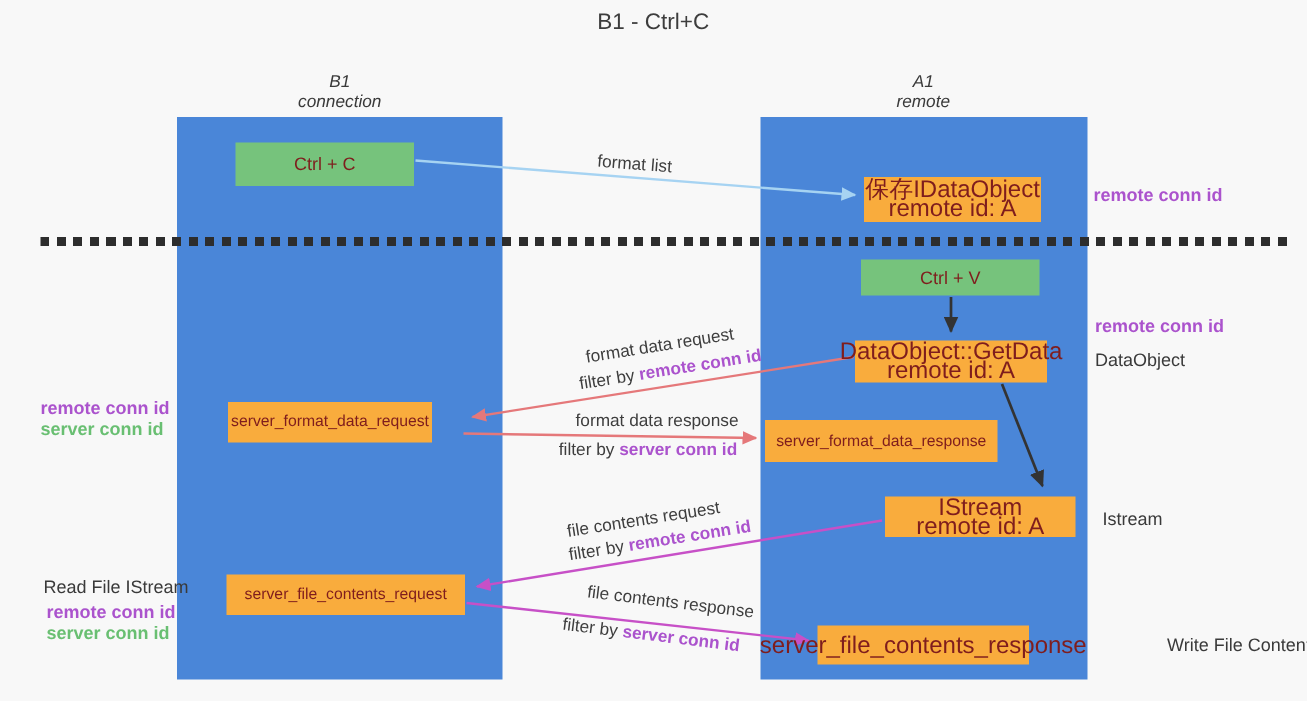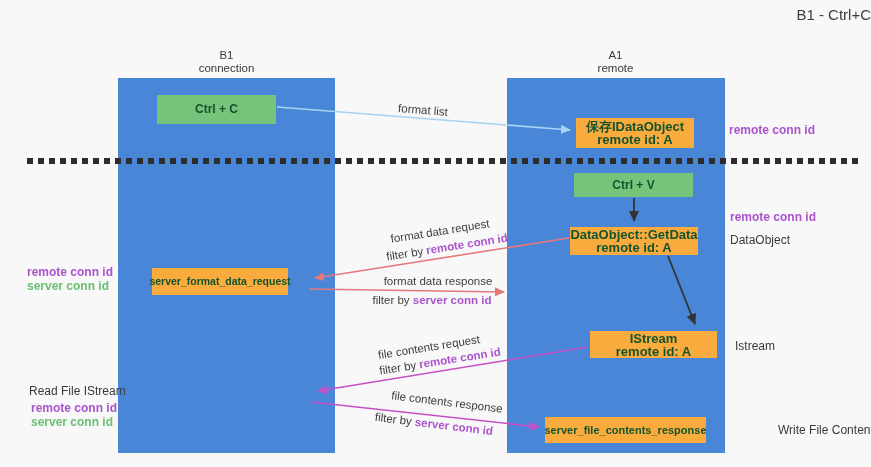--- a/index.html
+++ b/index.html
@@ -1,40 +1,40 @@
 <!DOCTYPE html>
 <html><head>
 <meta charset="utf-8">
 <style>
   * { margin:0; padding:0; box-sizing:border-box; }
   body { background:#f8f8f8; font-family:"Liberation Sans","DejaVu Sans",sans-serif; }
   .stage { position:relative; width:871px; height:467px; background:#f8f8f8; overflow:hidden; }
 
-  .title { position:absolute; top:6px; left:0; width:871px; text-align:right;
+  .title { position:absolute; top:6px; left:0; width:871px; text-align:center;
            font-size:15px; line-height:17px; color:#3d3d3d; z-index:3; }
 
   .lane { position:absolute; top:78px; height:375px; width:217px; background:#4a86d8; z-index:1; }
   .lane-header { position:absolute; top:49px; width:217px; text-align:center;
-                 font-size:11.5px; line-height:12.5px; color:#3a3a3a; z-index:3; }
+                 font-size:11.5px; line-height:12.5px; color:#3a3a3a; z-index:3;font-style:italic; }
 
   .dashline { position:absolute; left:27px; top:158px; width:834px; height:6px; z-index:4;
               background:repeating-linear-gradient(90deg,#2d2d2d 0 6px,transparent 6px 11px); }
 
   svg.arrows { position:absolute; left:0; top:0; z-index:2; pointer-events:none; }
   .a-blue    { stroke:#a6d3f2; stroke-width:1.6; }
   .a-black   { stroke:#333333; stroke-width:1.8; }
   .a-red     { stroke:#e5787a; stroke-width:1.6; }
   .a-magenta { stroke:#c750c7; stroke-width:1.6; }
 
   .box { position:absolute; z-index:3; display:flex; flex-direction:column;
-         align-items:center; justify-content:center; color:#14532d;
-         font-size:11px; line-height:13px; text-align:center;font-weight:bold; }
+         align-items:center; justify-content:center; color:#7f1d1d;
+         font-size:11px; line-height:13px; text-align:center; }
   .box.green  { background:#76c37c; font-size:12px; }
   .box.orange { background:#f9ac3d; }
-  .box.two    { font-size:13px; }
+  .box.two    { font-size:16px; }
 
   .flabel { position:absolute; z-index:3; font-size:11.5px; color:#3e3e3e; white-space:nowrap; }
   .ann    { position:absolute; z-index:3; font-size:12px; color:#3a3a3a; white-space:nowrap; }
   .purple { color:#ab53cd; font-weight:bold; }
   .greent { color:#69bf72; font-weight:bold; }
   .lh14 div { line-height:14px; }
 </style>
 </head>
 <body>
 
@@ -97,28 +97,34 @@
 
   <div class="box orange two" style="left:570px; top:227px; width:128px; height:28px">
     <span>DataObject::GetData</span>
     <span>remote id: A</span>
   </div>
 
   <div class="box orange" style="left:152px; top:268px; width:136px; height:27px; font-size:10.5px">
     <span>server_format_data_request</span>
   </div>
 
+  <div class="box orange" style="left:510px; top:280px; width:155px; height:28px; font-size:10.5px">
+    <span>server_format_data_response</span>
+  </div>
 
   <div class="box orange two" style="left:590px; top:331px; width:127px; height:27px">
     <span>IStream</span>
     <span>remote id: A</span>
   </div>
 
+  <div class="box orange" style="left:151px; top:383px; width:159px; height:27px; font-size:10.5px">
+    <span>server_file_contents_request</span>
+  </div>
 
-  <div class="box orange" style="left:545px; top:417px; width:161px; height:26px; font-size:11px">
+  <div class="box orange" style="left:545px; top:417px; width:141px; height:26px; font-size:16px">
     <span>server_file_contents_response</span>
   </div>
 
   <div class="flabel" style="left:423px; top:110px; transform:translate(-50%,-50%) rotate(4.5deg)">format list</div>
 
   <div class="flabel" style="left:440px; top:231px; transform:translate(-50%,-50%) rotate(-9deg)">format data request</div>
   <div class="flabel" style="left:447px; top:247px; transform:translate(-50%,-50%) rotate(-9deg)">
     <span>filter by</span>
     <span class="purple">remote conn id</span>
   </div>

